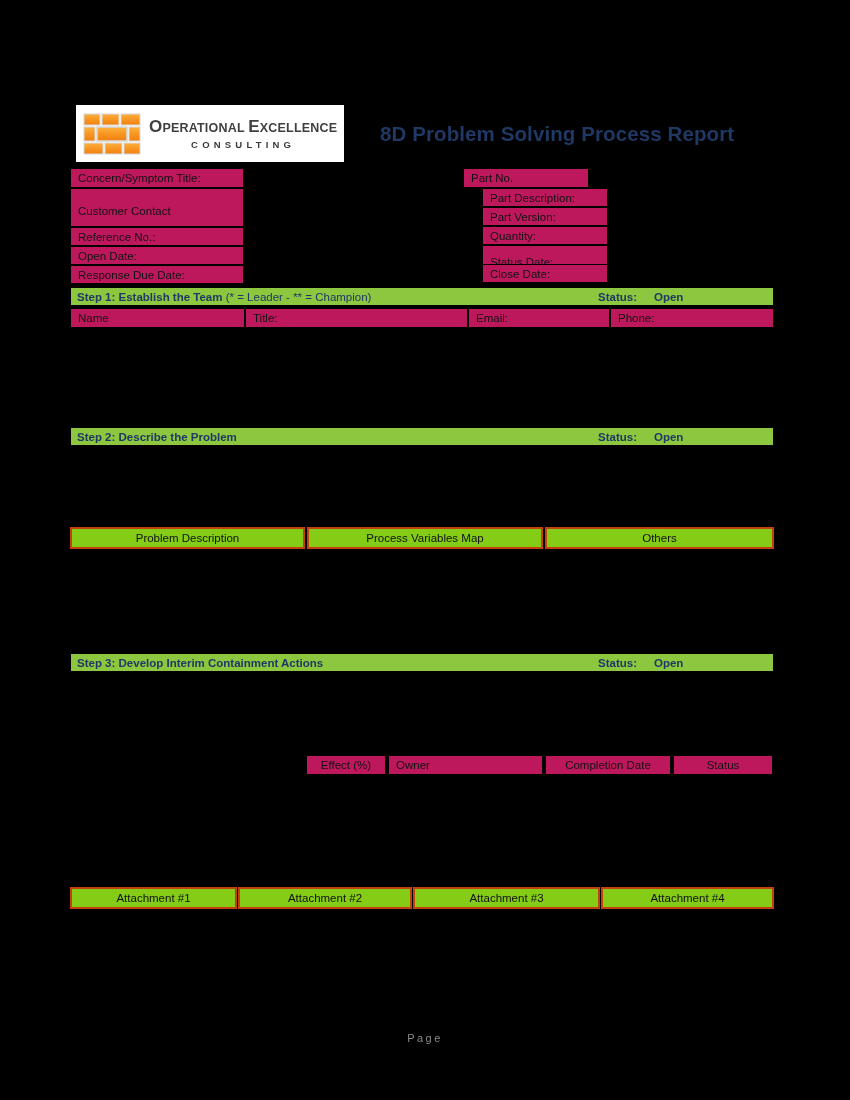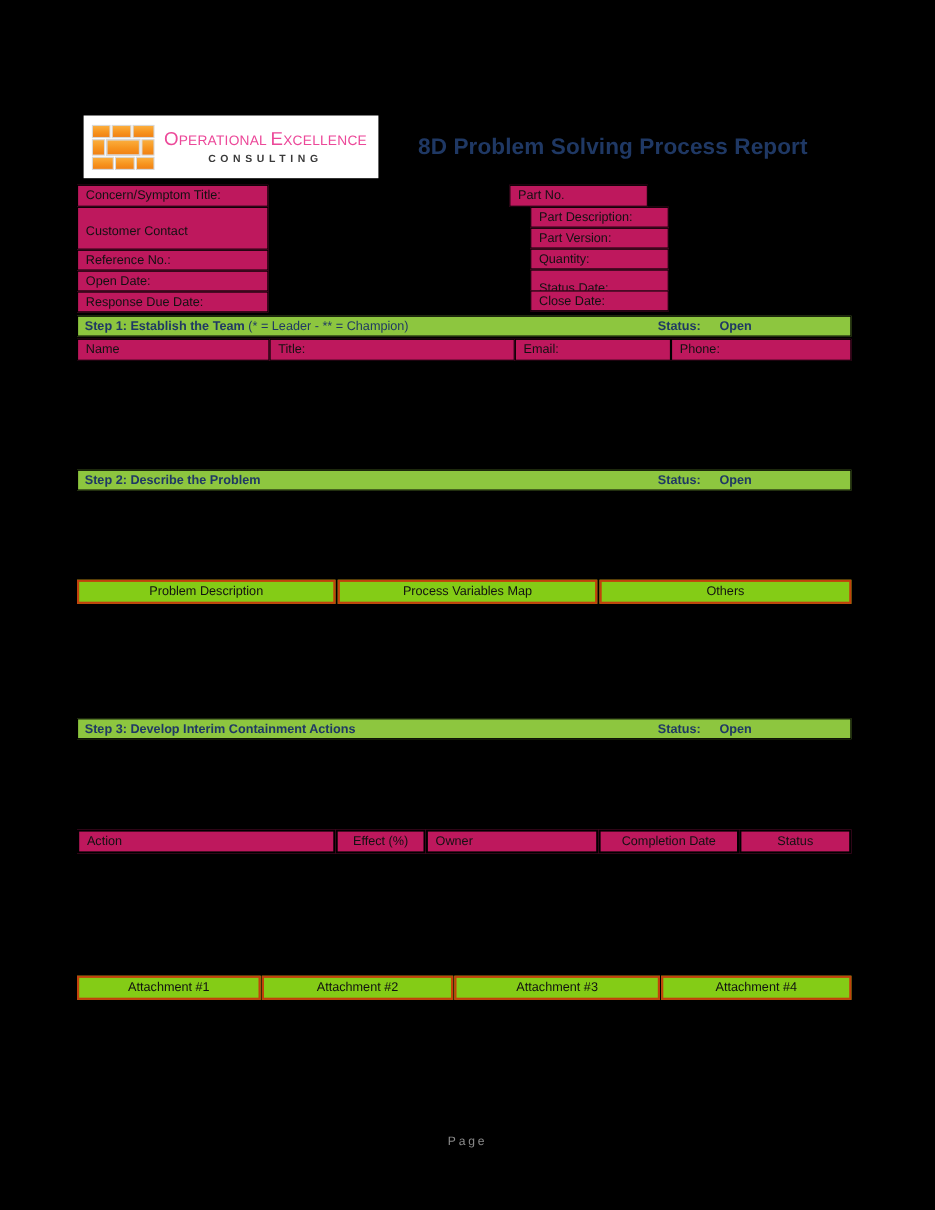--- a/index.html
+++ b/index.html
@@ -43,22 +43,22 @@
     flex: none;
     position: relative;
   }
   .logo-text {
     display: flex;
     flex-direction: column;
     justify-content: center;
     line-height: 1;
   }
   .logo-line1 {
-    color: #ec4899;
-    font-weight: normal;
+    color: #404040;
+    font-weight: bold;
     font-size: 12.5px;
     letter-spacing: .2px;
     white-space: nowrap;
   }
   .logo-line1 .cap { font-size: 17px; }
   .logo-line2 {
     color: #3a3a3a;
     font-size: 9.5px;
     font-weight: bold;
     letter-spacing: 4.2px;
@@ -229,21 +229,20 @@
   <div class="tab" style="left:70px; top:527px; width:235px;">Problem Description</div>
   <div class="tab" style="left:307px; top:527px; width:236px;">Process Variables Map</div>
   <div class="tab" style="left:545px; top:527px; width:229px;">Others</div>
 
   <div class="step-bar" style="top:653px;">
     <span class="step-label"><span>Step 3: Develop Interim Containment Actions</span></span>
     <span class="status-label">Status:</span>
     <span class="status-value">Open</span>
   </div>
 
-  <div class="cell" style="left:70px; top:754px; width:235px; height:22px; border-width:2px;">Action</div>
   <div class="cell center" style="left:305px; top:754px; width:82px; height:22px; border-width:2px;">Effect (%)</div>
   <div class="cell" style="left:387px; top:754px; width:157px; height:22px; border-width:2px;">Owner</div>
   <div class="cell center" style="left:544px; top:754px; width:128px; height:22px; border-width:2px;">Completion Date</div>
   <div class="cell center" style="left:672px; top:754px; width:102px; height:22px; border-width:2px;">Status</div>
 
   <div class="tab" style="left:70px; top:887px; width:167px;">Attachment #1</div>
   <div class="tab" style="left:238px; top:887px; width:174px;">Attachment #2</div>
   <div class="tab" style="left:413px; top:887px; width:187px;">Attachment #3</div>
   <div class="tab" style="left:601px; top:887px; width:173px;">Attachment #4</div>
 

